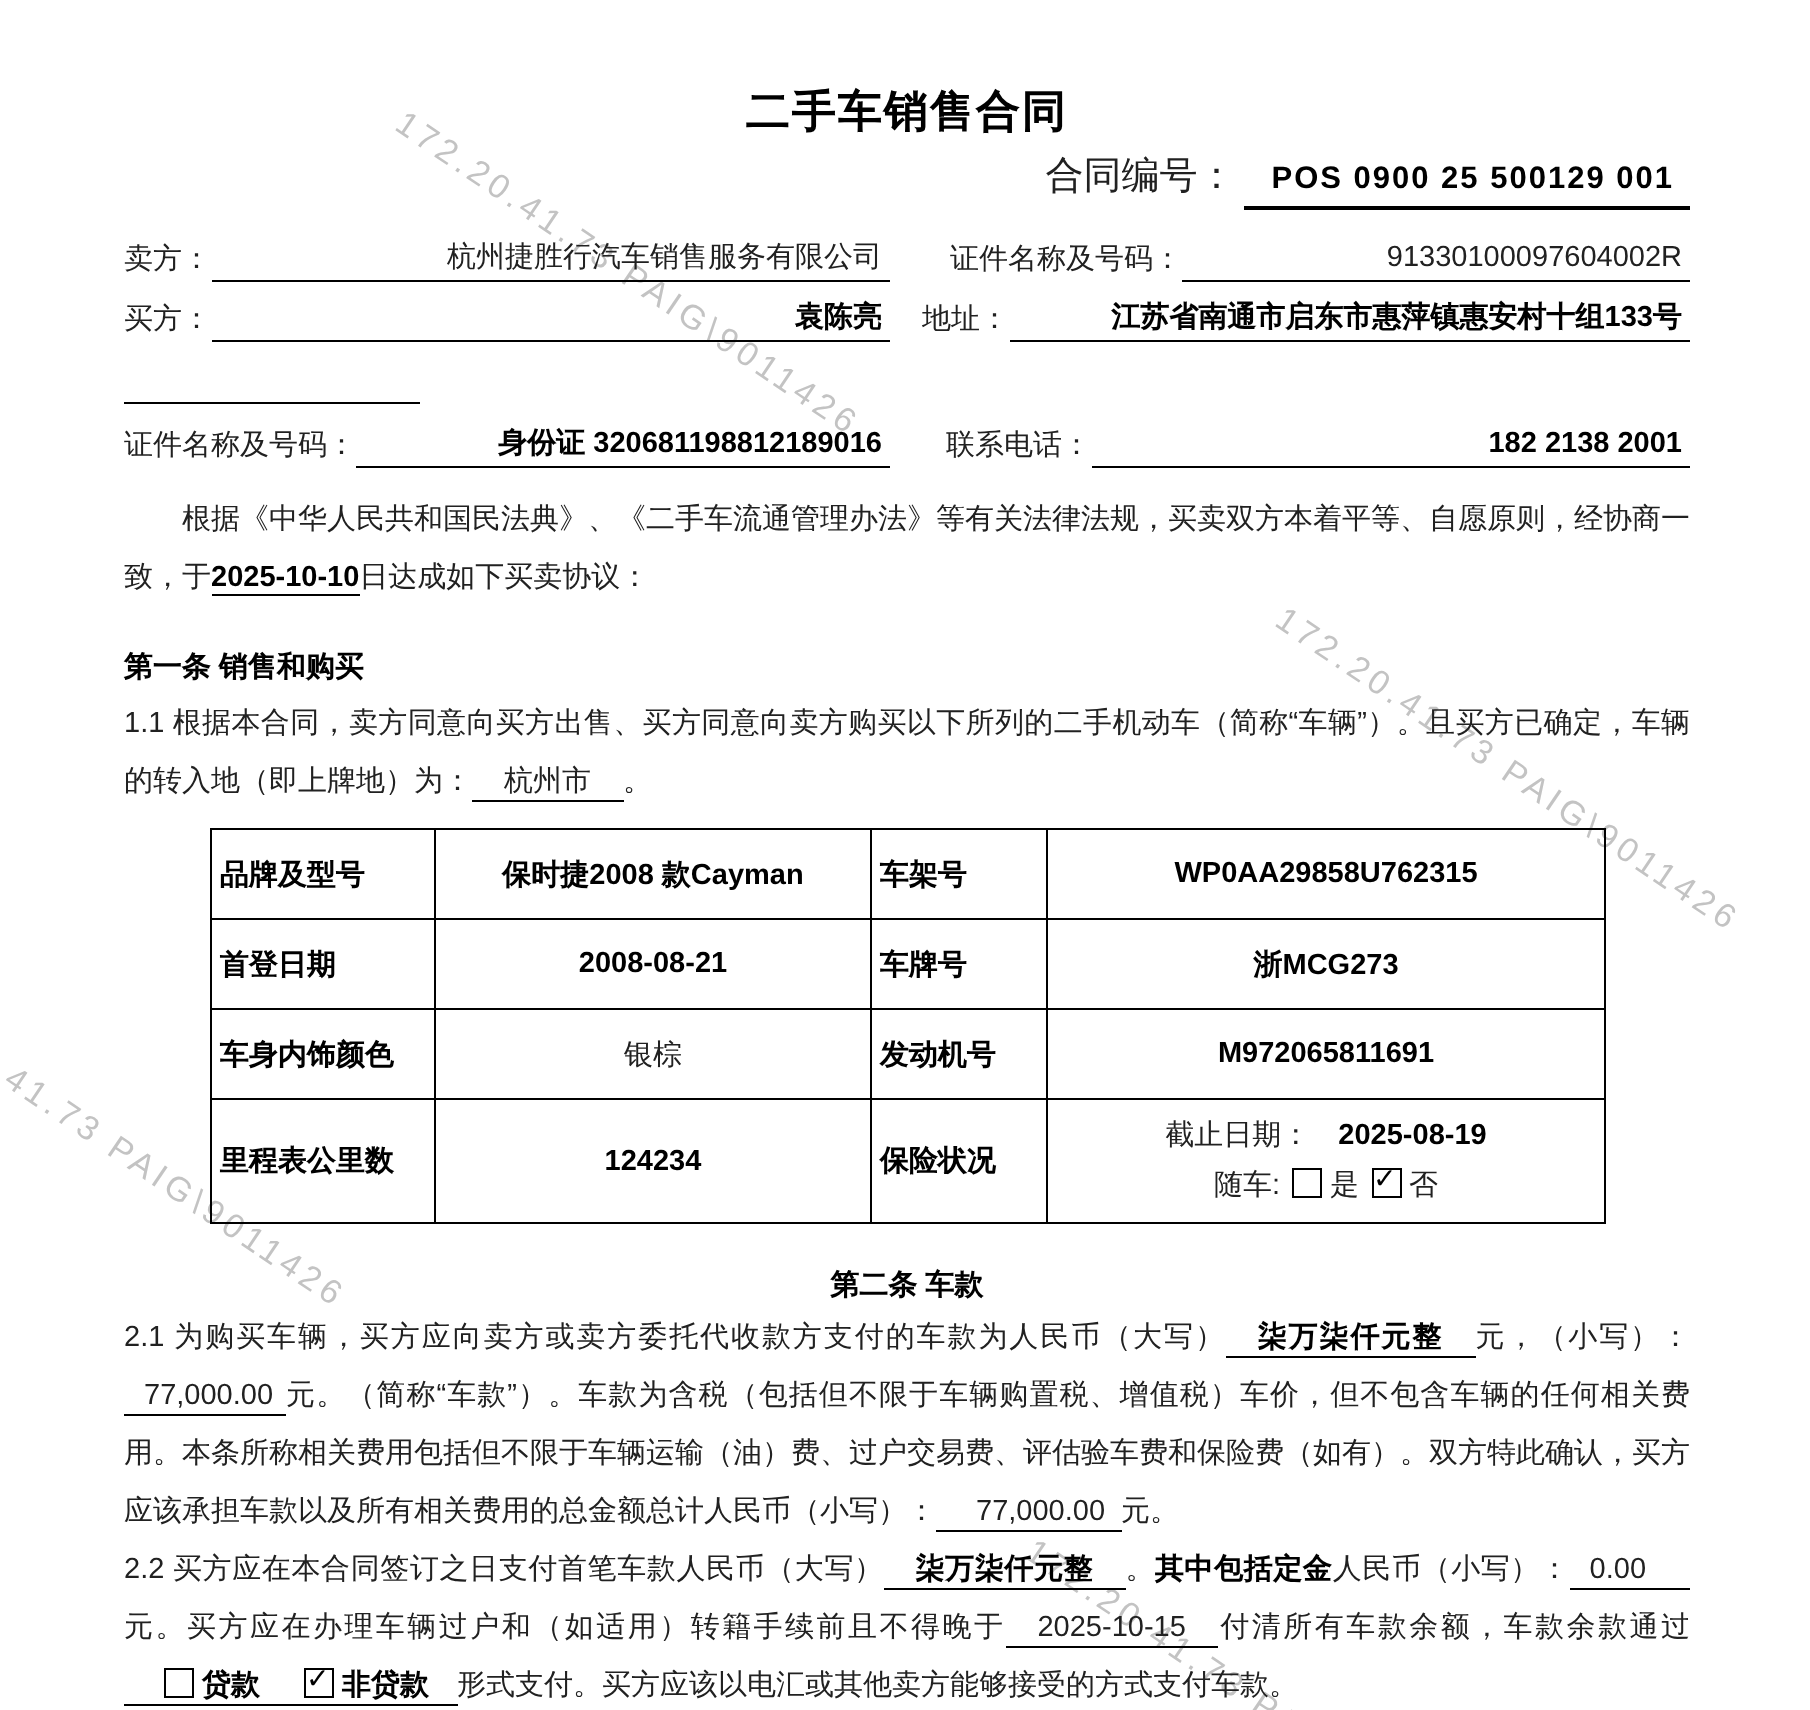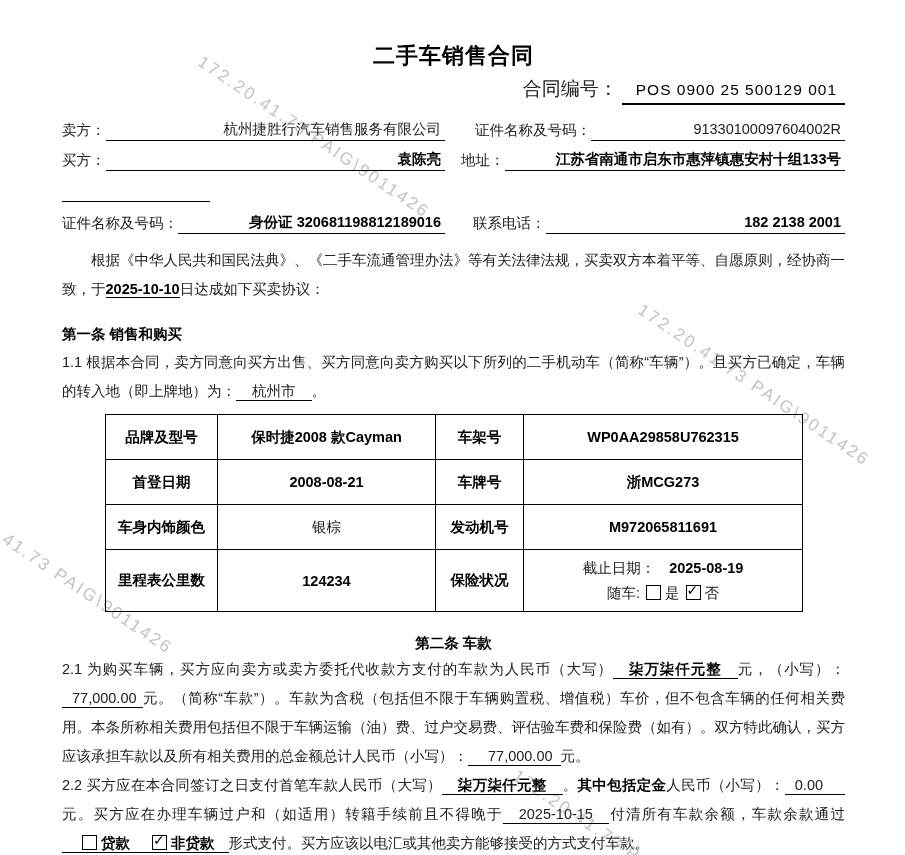--- a/index.html
+++ b/index.html
@@ -32,21 +32,21 @@
     text-align:center;
     font-size:22px;font-weight:700;color:#000;
     letter-spacing:1px;
     padding-top:42px;line-height:28px;
   }
   .contract-line{
     text-align:right;margin-top:8px;line-height:24px;
   }
   .contract-line .lbl{font-size:19px;}
   .contract-no-val{
-    display:inline-block;font-weight:400;color:#000;font-size:15.5px;
+    display:inline-block;font-weight:700;color:#000;font-size:15.5px;
     border-bottom:2px solid #000;padding:0 8px 1px 14px;
     letter-spacing:1px;min-width:190px;text-align:center;
   }
   
   .info{margin-top:6px;text-align:right;}
   .irow{display:flex;align-items:flex-end;height:30px;}
   .icell-l{display:flex;align-items:flex-end;width:383px;flex:none;}
   .icell-r{display:flex;align-items:flex-end;flex:1;margin-left:16px;}
   .ul{
     border-bottom:1.8px solid #000;flex:1;
@@ -73,21 +73,21 @@
   
   table.veh{
     border-collapse:collapse;margin:8px 0 0 43px;
     width:697px;table-layout:fixed;
   }
   table.veh td{
     border:1.8px solid #000;
     font-size:14.5px;color:#000;
     padding:2px 4px;vertical-align:middle;
   }
-  td.tl{text-align:center;font-weight:700;}
+  td.tl{text-align:left;font-weight:700;}
   td.tv{text-align:center;padding-left:11px;font-weight:700;}
   td.tv.reg{font-weight:400;color:#212121;}
   tr.r1 td,tr.r2 td,tr.r3 td{height:40px;}
   tr.r4 td{height:57px;}
   .ins-line{line-height:25px;}
   
   .cb{
     display:inline-block;width:13px;height:13px;
     border:1.6px solid #000;vertical-align:-2px;
     margin:0 4px 0 2px;position:relative;background:#fff;

